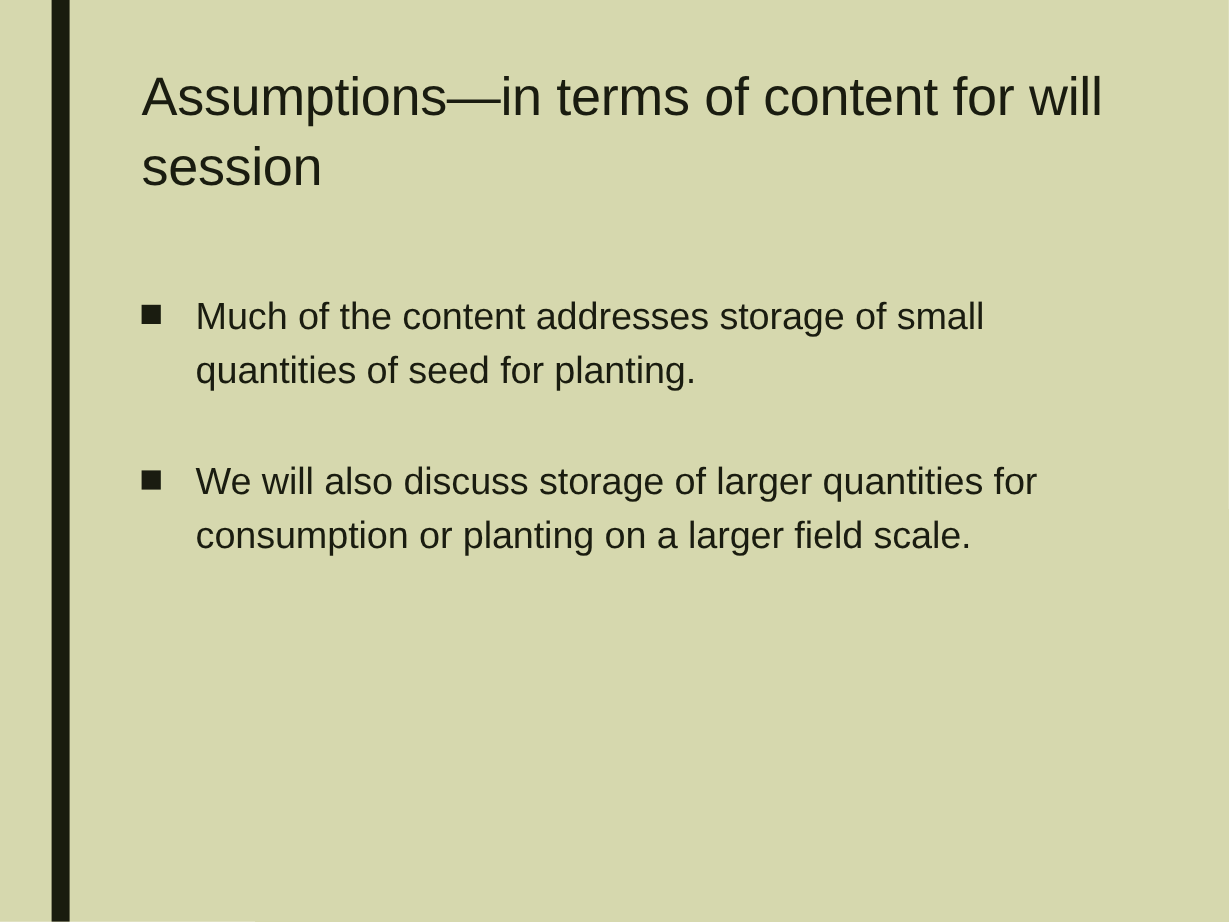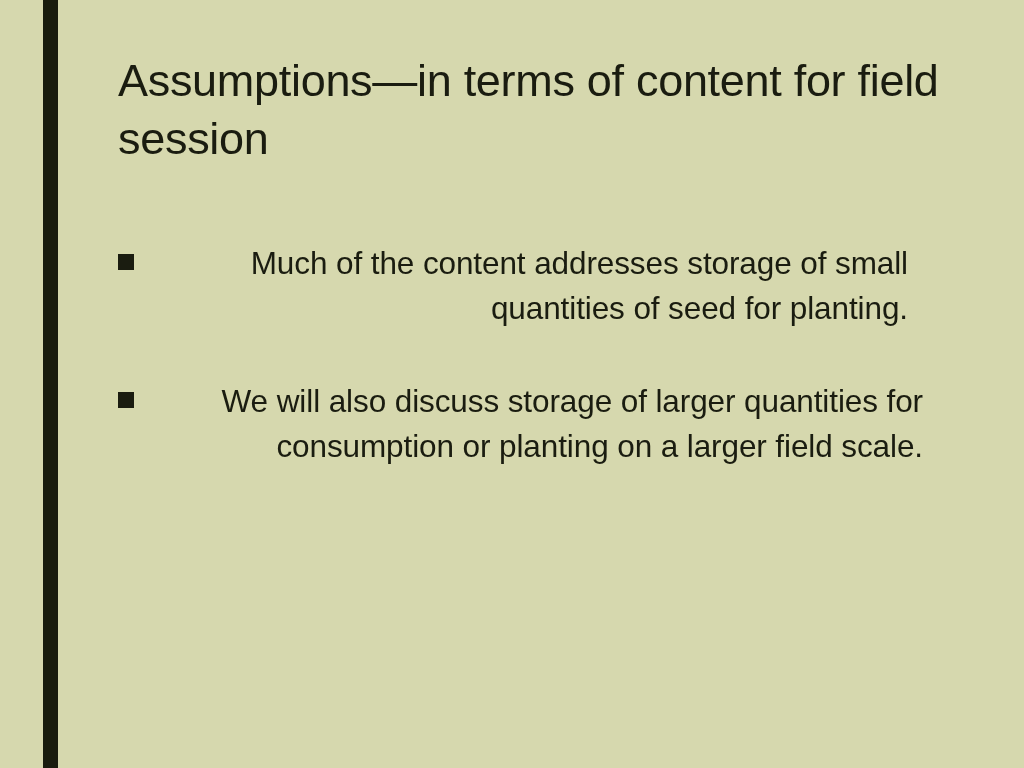--- a/index.html
+++ b/index.html
@@ -47,21 +47,20 @@
     color: #1a1c10;
     white-space: pre-wrap;
   }
 
   
   #body {
     position: absolute;
     left: 118px;
     top: 241px;
     width: 860px;
-    text-align: right;
   }
 
   .bullet-item {
     display: flex;
     align-items: flex-start;
     margin: 0 0 48px 0;
   }
   .bullet-item:last-child {
     margin-bottom: 4px;
   }
@@ -89,21 +88,21 @@
   #bullet-0 .bullet-text { max-width: 745px; }
   #bullet-1 .bullet-text { max-width: 760px; }
 </style>
 </head>
 <body>
 
 <div id="slide">
 
   <div id="accent-bar"></div>
 
-  <h1 id="title">Assumptions—in terms of content for field session</h1>
+  <h1 id="title">Assumptions—in terms of content for will session</h1>
 
   <div id="body">
 
     <div class="bullet-item" id="bullet-0">
       <span class="bullet-marker"></span>
       <span class="bullet-text">Much of the content addresses storage of small quantities of seed for planting.</span>
     </div>
 
     <div class="bullet-item" id="bullet-1">
       <span class="bullet-marker"></span>

